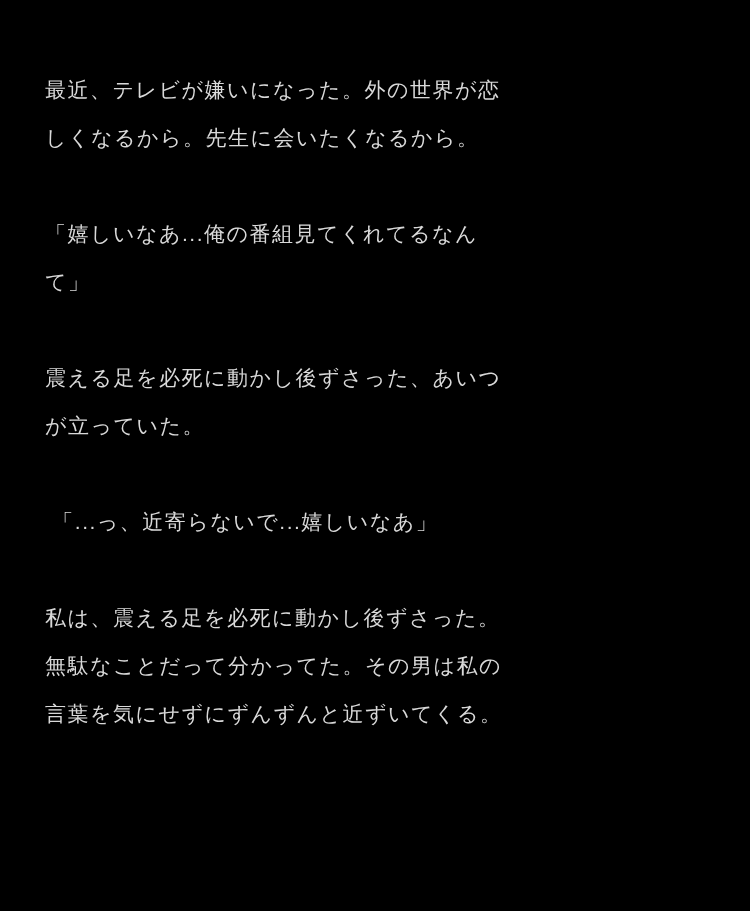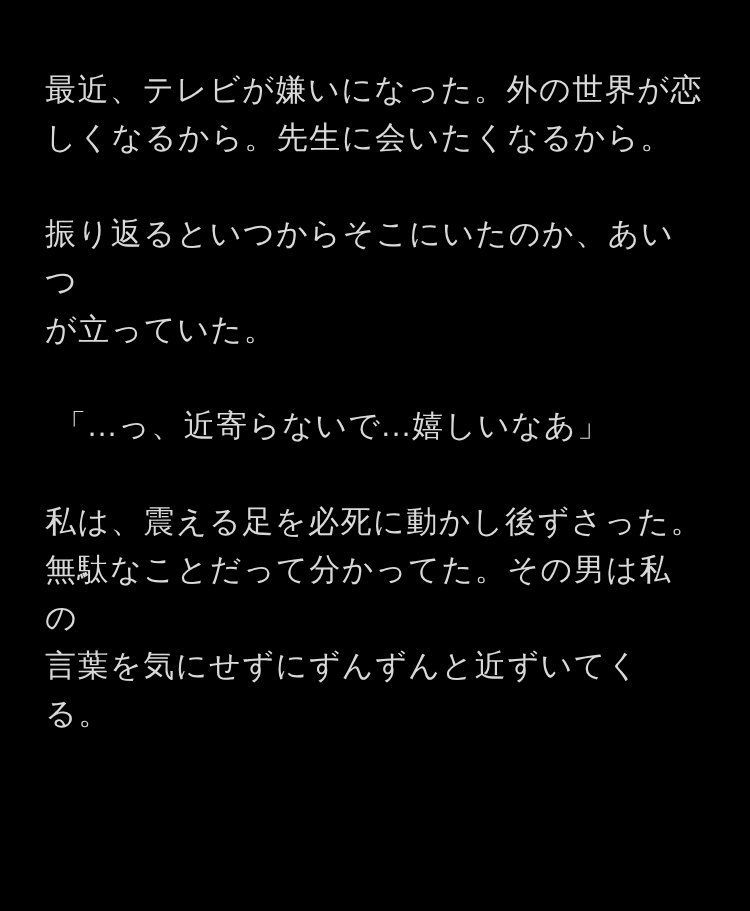--- a/index.html
+++ b/index.html
@@ -12,35 +12,37 @@
     width: 750px;
     height: 911px;
     background: #000000;
     overflow: hidden;
     box-sizing: border-box;
     padding: 66px 45px 0 45px;
   }
   .story p {
     margin: 0 0 48px 0;
     font-family: "Liberation Sans", "DejaVu Sans", sans-serif;
-    font-size: 31px;
+    font-size: 21px;
     line-height: 48px;
     letter-spacing: 1.5px;
     color: #d9d9d9;
     white-space: pre-wrap;
     word-break: break-all;
   }
 </style>
 </head>
 <body>
 
 <div class="page" style="background: rgb(0, 0, 0);">
   <div class="story" style="color: rgb(217, 217, 217);">
       <p>最近、テレビが嫌いになった。外の世界が恋
 しくなるから。先生に会いたくなるから。</p>
-      <p>振り返るといつからそこにいたのか、あいつ
+      <p>「嬉しいなあ...俺の番組見てくれてるなん
+て」</p>
+      <p>震える足を必死に動かし後ずさった、あいつ
 が立っていた。</p>
       <p> 「...っ、近寄らないで...嬉しいなあ」</p>
       <p>私は、震える足を必死に動かし後ずさった。
 無駄なことだって分かってた。その男は私の
 言葉を気にせずにずんずんと近ずいてくる。</p>
     </div>
 </div>
 
 </body></html>

